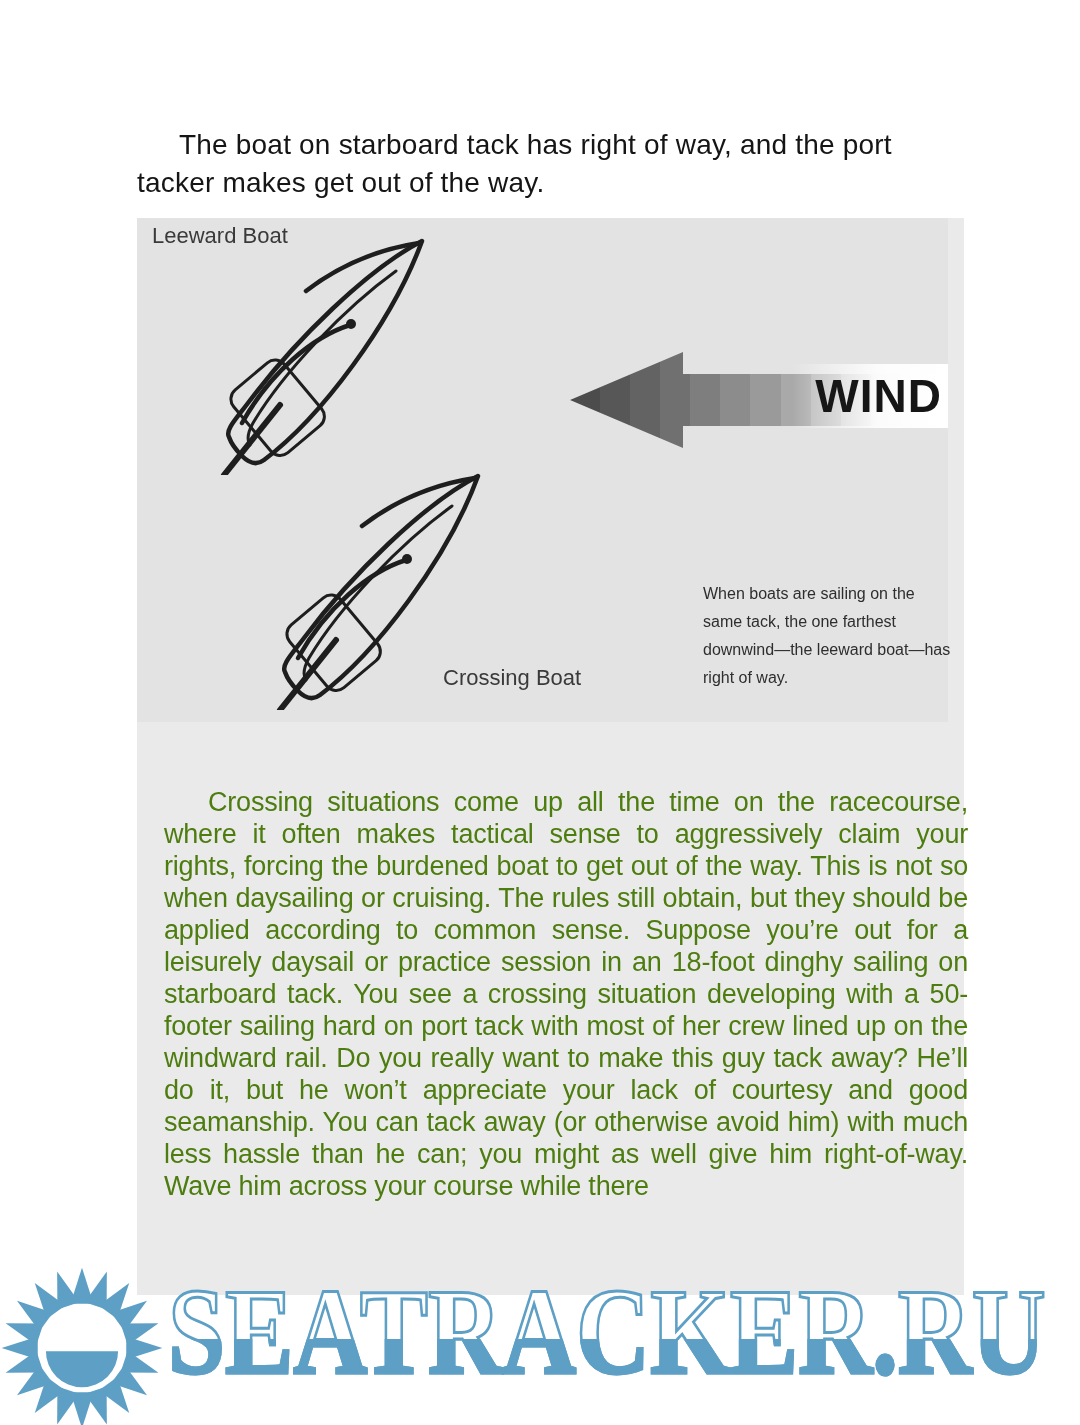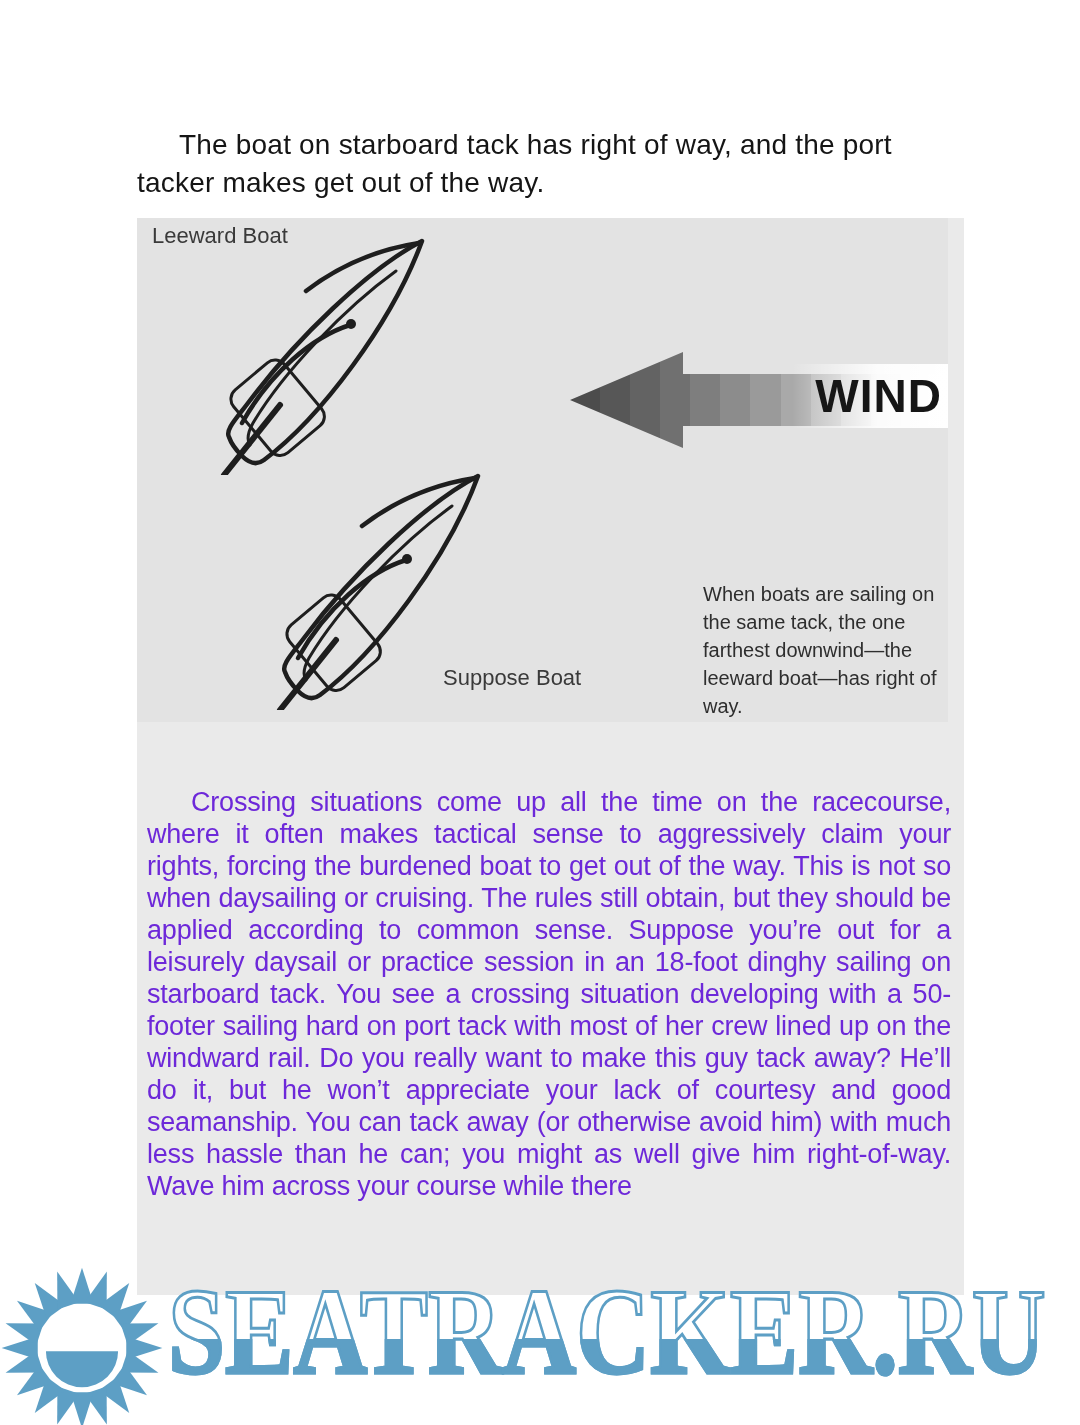--- a/index.html
+++ b/index.html
@@ -40,21 +40,21 @@
   .fig-label {
     position: absolute;
     font-size: 22px; color: #3a3a3a;
     white-space: nowrap;
   }
   .label-leeward  { left: 15px;  top: 5px; }
   .label-windward { left: 306px; top: 447px; }
   .fig-caption {
     position: absolute;
     left: 566px; top: 362px; width: 252px;
-    font-size: 20px; line-height: 28px;
+    font-size: 16px; line-height: 28px;
     color: #2e2e2e;
   }
   .boat-svg { position: absolute; width: 210px; height: 240px; }
   .boat-1 { left: 83px;  top: 17px; }
   .boat-2 { left: 139px; top: 252px; }
   .wind-arrow-svg {
     position: absolute;
     left: 431px; top: 132px;
     width: 380px; height: 100px;
   }
@@ -65,23 +65,23 @@
     display: flex; align-items: center; justify-content: flex-end;
     padding-right: 6px;
     font-size: 46px; font-weight: bold; letter-spacing: 1px;
     color: #161616;
     background: linear-gradient(to right, rgba(255,255,255,0) 0%, rgba(255,255,255,0.9) 55%, #ffffff 100%);
   }
 
   
   .bodytext {
     position: absolute;
-    left: 147px; top: 786px; width: 804px;
+    left: 164px; top: 786px; width: 804px;
     font-size: 27px; line-height: 32px;
-    color: #6d28d9;
+    color: #4d7c0f;
     text-align: justify;
     text-indent: 44px;
     letter-spacing: -0.2px;
   }
 
   
   .watermark-sun {
     position: absolute;
     left: 0px; top: 1266px;
     width: 164px; height: 164px;
@@ -171,21 +171,21 @@
       <svg class="boat-svg boat-2" viewBox="0 0 210 240">
         <use href="#boat-shape"></use>
       </svg>
 
       <svg class="wind-arrow-svg" viewBox="0 0 380 100">
         <polygon points="2,50 115,2 115,24 378,24 378,76 115,76 115,98" fill="url(#wind-grad)"></polygon>
       </svg>
 
       <div class="wind-label">WIND</div>
 
-      <div class="fig-label label-windward">Suppose Boat</div>
+      <div class="fig-label label-windward">Crossing Boat</div>
 
       <div class="fig-caption">When boats are sailing on the same tack, the one farthest downwind—the leeward boat—has right of way.</div>
     </div>
 
   </div>
 
   <p class="bodytext">Crossing situations come up all the time on the racecourse, where it often makes tactical sense to aggressively claim your rights, forcing the burdened boat to get out of the way. This is not so when daysailing or cruising. The rules still obtain, but they should be applied according to common sense. Suppose you’re out for a leisurely daysail or practice session in an 18-foot dinghy sailing on starboard tack. You see a crossing situation developing with a 50-footer sailing hard on port tack with most of her crew lined up on the windward rail. Do you really want to make this guy tack away? He’ll do it, but he won’t appreciate your lack of courtesy and good seamanship. You can tack away (or otherwise avoid him) with much less hassle than he can; you might as well give him right-of-way. Wave him across your course while there</p>
 
   <svg class="watermark-sun" viewBox="0 0 200 200">
     <g fill="#5d9fc5">

